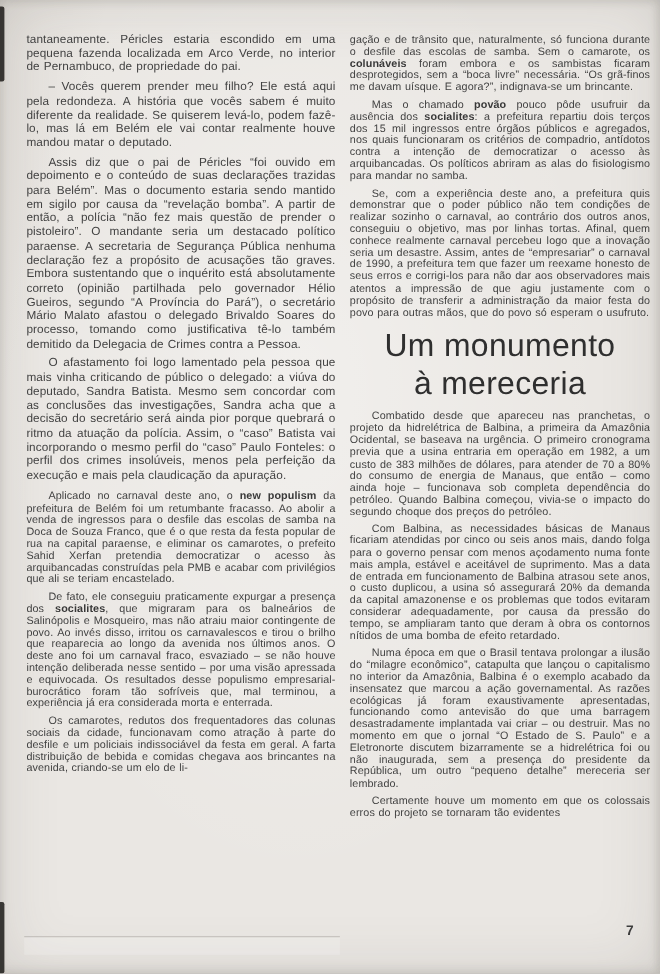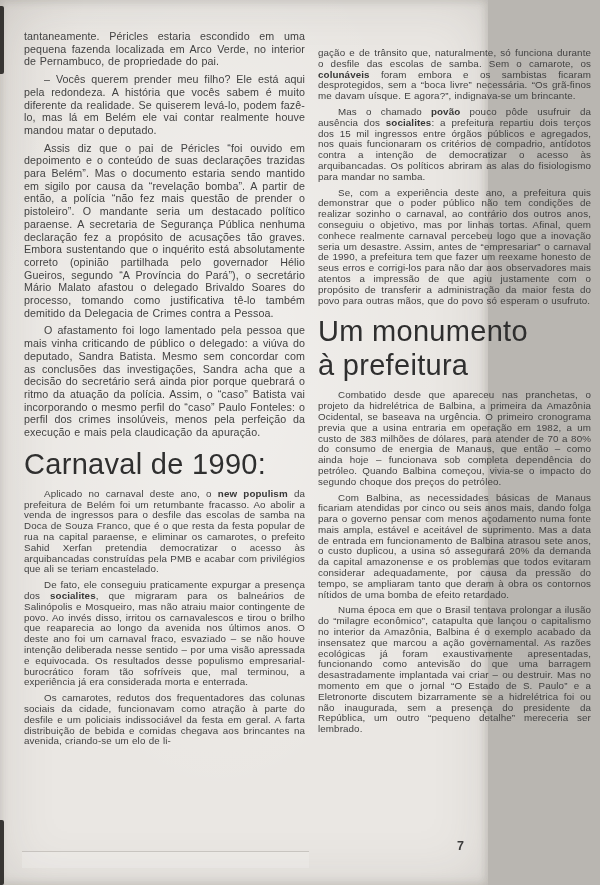--- a/index.html
+++ b/index.html
@@ -2,48 +2,48 @@
 <html lang="pt"><head>
 <meta charset="utf-8">
 <style>
   html,body{margin:0;padding:0;}
   body{
     width:600px;height:885px;overflow:hidden;
     font-family:"Liberation Sans","DejaVu Sans",sans-serif;
     background:#b9b6b1;
   }
   .page{
-    position:relative;width:488px;height:885px;
+    position:relative;width:600px;height:885px;
     background:
       radial-gradient(ellipse at 45% 40%, rgba(255,255,255,0.35), rgba(255,255,255,0) 60%),
       linear-gradient(105deg, rgba(120,110,100,0.08), rgba(0,0,0,0) 12%),
       #eae7e3;
     box-shadow:
       inset 0 0 55px rgba(95,88,78,0.16),
       inset -3px 0 9px rgba(90,84,76,0.10),
       inset 0 3px 8px rgba(90,84,76,0.08),
       inset 0 -4px 10px rgba(90,84,76,0.08);
   }
   .col{position:absolute;color:#424242;}
   .col-left{left:24px;top:30px;width:281px;}
-  .col-right{left:318px;top:48px;width:273px;}
+  .col-right{left:318px;top:32px;width:273px;}
   .para{
     text-align:justify;
     text-indent:20px;
     margin:0 0 5px 0;
     letter-spacing:0.1px;
   }
   .para.no-indent{text-indent:0;}
   .para.loose{font-size:10.7px;line-height:12.7px;word-spacing:0.6px;}
   .para.tight{font-size:9.8px;line-height:10.8px;word-spacing:0.4px;}
   .para b{font-weight:700;color:#383838;}
   .headline{
     font-size:29px;line-height:34px;font-weight:400;
     letter-spacing:0.3px;color:#2f2f2f;
-    text-align:left;margin:8px 0 8px 0;
+    text-align:center;margin:8px 0 8px 0;
   }
   .page-number{
     position:absolute;top:839px;right:24px;
     font-size:12.5px;font-weight:600;color:#3c3c3c;
   }
   .edge-mark{
     position:absolute;left:0;width:4px;background:#23211f;
     border-radius:0 2px 2px 0;opacity:0.88;filter:blur(0.4px);
   }
   .edge-mark.top{top:6px;height:68px;}
@@ -59,33 +59,33 @@
 
 <div class="page">
   <div class="edge-mark top"></div>
   <div class="edge-mark bottom"></div>
   <div class="col col-left" id="col-left">
       <p class="para loose no-indent"><span>tantaneamente. Péricles estaria escondido em uma pequena fazenda localizada em Arco Verde, no interior de Pernambuco, de propriedade do pai.</span></p>
       <p class="para loose"><span>– Vocês querem prender meu filho? Ele está aqui pela redondeza. A história que vocês sabem é muito diferente da realidade. Se quiserem levá-lo, podem fazê-lo, mas lá em Belém ele vai contar realmente houve mandou matar o deputado.</span></p>
       <p class="para loose"><span>Assis diz que o pai de Péricles “foi ouvido em depoimento e o conteúdo de suas declarações trazidas para Belém”. Mas o documento estaria sendo mantido em sigilo por causa da “revelação bomba”. A partir de então, a polícia “não fez mais questão de prender o pistoleiro”. O mandante seria um destacado político paraense. A secretaria de Segurança Pública nenhuma declaração fez a propósito de acusações tão graves. Embora sustentando que o inquérito está absolutamente correto (opinião partilhada pelo governador Hélio Gueiros, segundo “A Província do Pará”), o secretário Mário Malato afastou o delegado Brivaldo Soares do processo, tomando como justificativa tê-lo também demitido da Delegacia de Crimes contra a Pessoa.</span></p>
       <p class="para loose"><span>O afastamento foi logo lamentado pela pessoa que mais vinha criticando de público o delegado: a viúva do deputado, Sandra Batista. Mesmo sem concordar com as conclusões das investigações, Sandra acha que a decisão do secretário será ainda pior porque quebrará o ritmo da atuação da polícia. Assim, o “caso” Batista vai incorporando o mesmo perfil do “caso” Paulo Fonteles: o perfil dos crimes insolúveis, menos pela perfeição da execução e mais pela claudicação da apuração.</span></p>
       <h2 class="headline">
-        <div>Carnaval de 1990:</div>
       </h2>
       <p class="para tight"><span>Aplicado no carnaval deste ano, o </span><b>new populism</b><span> da prefeitura de Belém foi um retumbante fracasso. Ao abolir a venda de ingressos para o desfile das escolas de samba na Doca de Souza Franco, que é o que resta da festa popular de rua na capital paraense, e eliminar os camarotes, o prefeito Sahid Xerfan pretendia democratizar o acesso às arquibancadas construídas pela PMB e acabar com privilégios que ali se teriam encastelado.</span></p>
       <p class="para tight"><span>De fato, ele conseguiu praticamente expurgar a presença dos </span><b>socialites</b><span>, que migraram para os balneários de Salinópolis e Mosqueiro, mas não atraiu maior contingente de povo. Ao invés disso, irritou os carnavalescos e tirou o brilho que reaparecia ao longo da avenida nos últimos anos. O deste ano foi um carnaval fraco, esvaziado – se não houve intenção deliberada nesse sentido – por uma visão apressada e equivocada. Os resultados desse populismo empresarial-burocrático foram tão sofríveis que, mal terminou, a experiência já era considerada morta e enterrada.</span></p>
       <p class="para tight"><span>Os camarotes, redutos dos frequentadores das colunas sociais da cidade, funcionavam como atração à parte do desfile e um policiais indissociável da festa em geral. A farta distribuição de bebida e comidas chegava aos brincantes na avenida, criando-se um elo de li-</span></p>
     </div>
   <div class="col col-right" id="col-right">
       <p class="para tight no-indent"><span>gação e de trânsito que, naturalmente, só funciona durante o desfile das escolas de samba. Sem o camarote, os </span><b>colunáveis</b><span> foram embora e os sambistas ficaram desprotegidos, sem a “boca livre” necessária. “Os grã-finos me davam uísque. E agora?”, indignava-se um brincante.</span></p>
       <p class="para tight"><span>Mas o chamado </span><b>povão</b><span> pouco pôde usufruir da ausência dos </span><b>socialites</b><span>: a prefeitura repartiu dois terços dos 15 mil ingressos entre órgãos públicos e agregados, nos quais funcionaram os critérios de compadrio, antídotos contra a intenção de democratizar o acesso às arquibancadas. Os políticos abriram as alas do fisiologismo para mandar no samba.</span></p>
       <p class="para tight"><span>Se, com a experiência deste ano, a prefeitura quis demonstrar que o poder público não tem condições de realizar sozinho o carnaval, ao contrário dos outros anos, conseguiu o objetivo, mas por linhas tortas. Afinal, quem conhece realmente carnaval percebeu logo que a inovação seria um desastre. Assim, antes de “empresariar” o carnaval de 1990, a prefeitura tem que fazer um reexame honesto de seus erros e corrigi-los para não dar aos observadores mais atentos a impressão de que agiu justamente com o propósito de transferir a administração da maior festa do povo para outras mãos, que do povo só esperam o usufruto.</span></p>
       <h2 class="headline">
         <div>Um monumento</div>
-        <div>à prefeitura</div>
+        <div>à mereceria</div>
       </h2>
       <p class="para tight"><span>Combatido desde que apareceu nas pranchetas, o projeto da hidrelétrica de Balbina, a primeira da Amazônia Ocidental, se baseava na urgência. O primeiro cronograma previa que a usina entraria em operação em 1982, a um custo de 383 milhões de dólares, para atender de 70 a 80% do consumo de energia de Manaus, que então – como ainda hoje – funcionava sob completa dependência do petróleo. Quando Balbina começou, vivia-se o impacto do segundo choque dos preços do petróleo.</span></p>
       <p class="para tight"><span>Com Balbina, as necessidades básicas de Manaus ficariam atendidas por cinco ou seis anos mais, dando folga para o governo pensar com menos açodamento numa fonte mais ampla, estável e aceitável de suprimento. Mas a data de entrada em funcionamento de Balbina atrasou sete anos, o custo duplicou, a usina só assegurará 20% da demanda da capital amazonense e os problemas que todos evitaram considerar adequadamente, por causa da pressão do tempo, se ampliaram tanto que deram à obra os contornos nítidos de uma bomba de efeito retardado.</span></p>
       <p class="para tight"><span>Numa época em que o Brasil tentava prolongar a ilusão do “milagre econômico”, catapulta que lançou o capitalismo no interior da Amazônia, Balbina é o exemplo acabado da insensatez que marcou a ação governamental. As razões ecológicas já foram exaustivamente apresentadas, funcionando como antevisão do que uma barragem desastradamente implantada vai criar – ou destruir. Mas no momento em que o jornal “O Estado de S. Paulo” e a Eletronorte discutem bizarramente se a hidrelétrica foi ou não inaugurada, sem a presença do presidente da República, um outro “pequeno detalhe” mereceria ser lembrado.</span></p>
+      <p class="para tight"><span>Certamente houve um momento em que os colossais erros do projeto se tornaram tão evidentes</span></p>
     </div>
   <div class="scan-box"></div>
   <div class="page-number">7</div>
 </div>
 
 </body></html>

